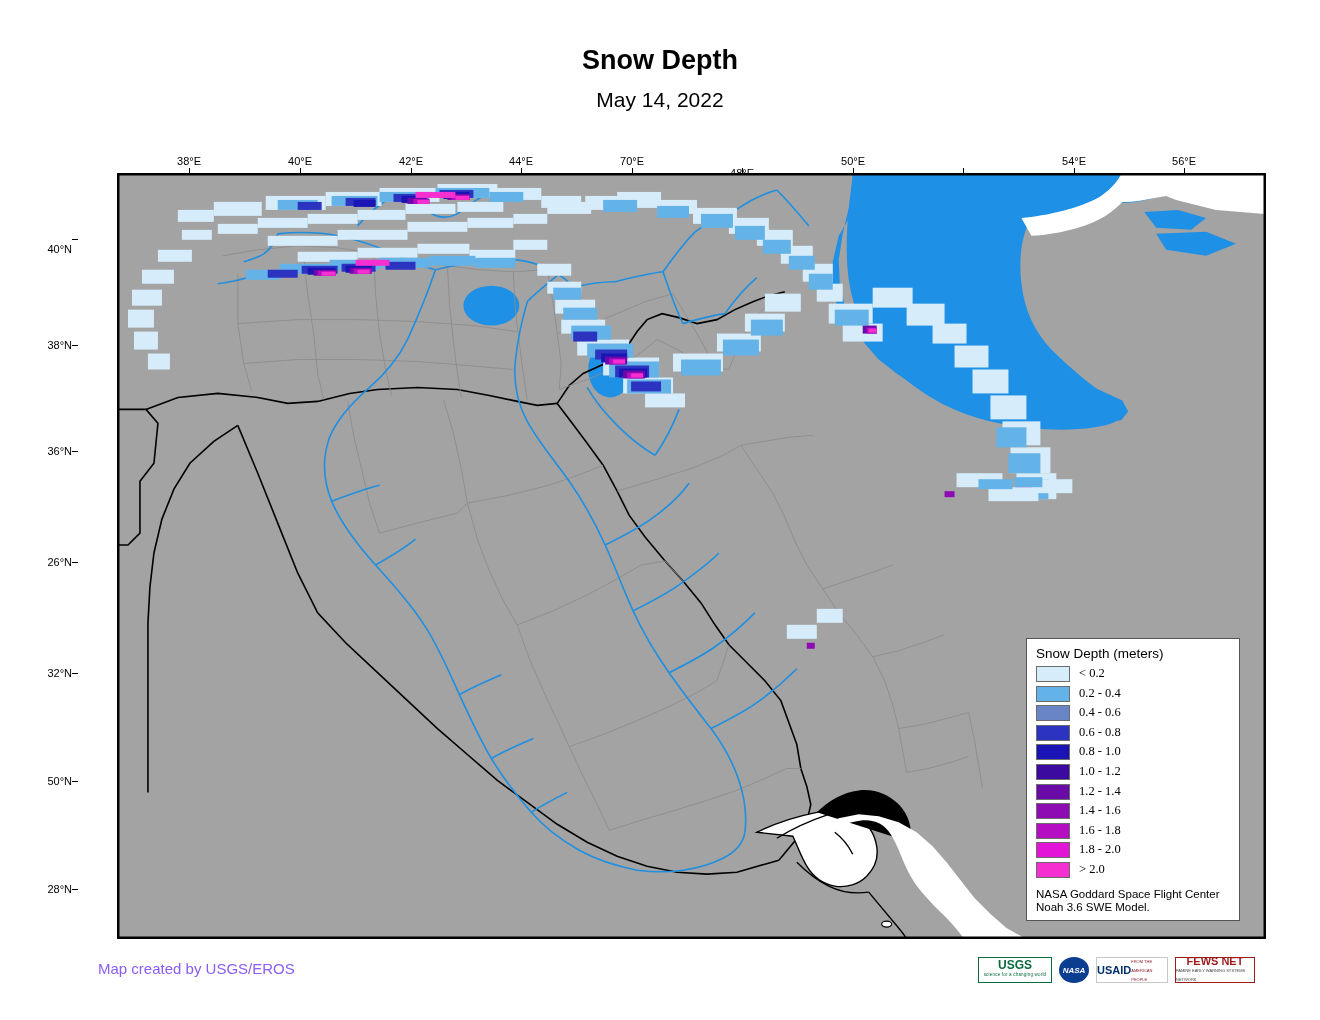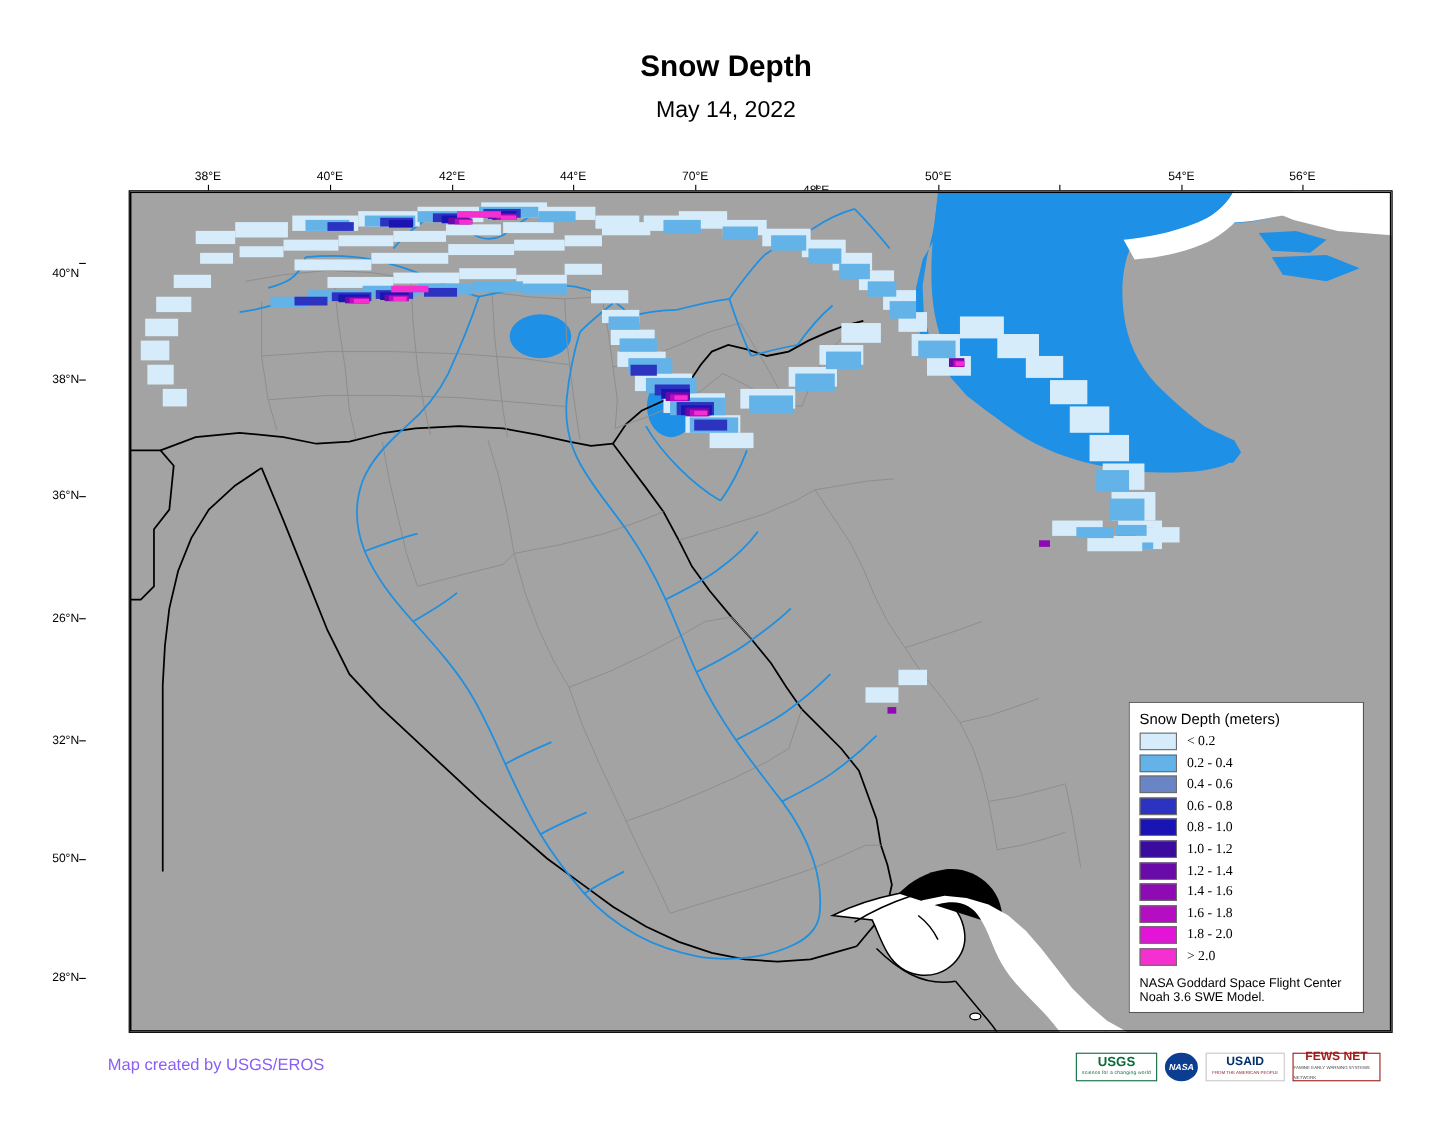--- a/index.html
+++ b/index.html
@@ -172,21 +172,21 @@
     border-radius: 50%;
     font-size: 8px;
     height: 26px;
     font-style: italic;
   }
   .logo-usaid {
     width: 72px;
     color: #002f6c;
     background: #fff;
     border: 1px solid #c8c8c8;
-    flex-direction: column;
+    flex-direction: row;
     line-height: 9px;
     font-size: 11px;
   }
   .logo-usaid .sub { font-size: 4px; font-weight: normal; color:#8c1d2c;}
   .logo-fews {
     width: 80px;
     color: #9e1b1b;
     background: #fff;
     border: 1px solid #9e1b1b;
     flex-direction: column;

